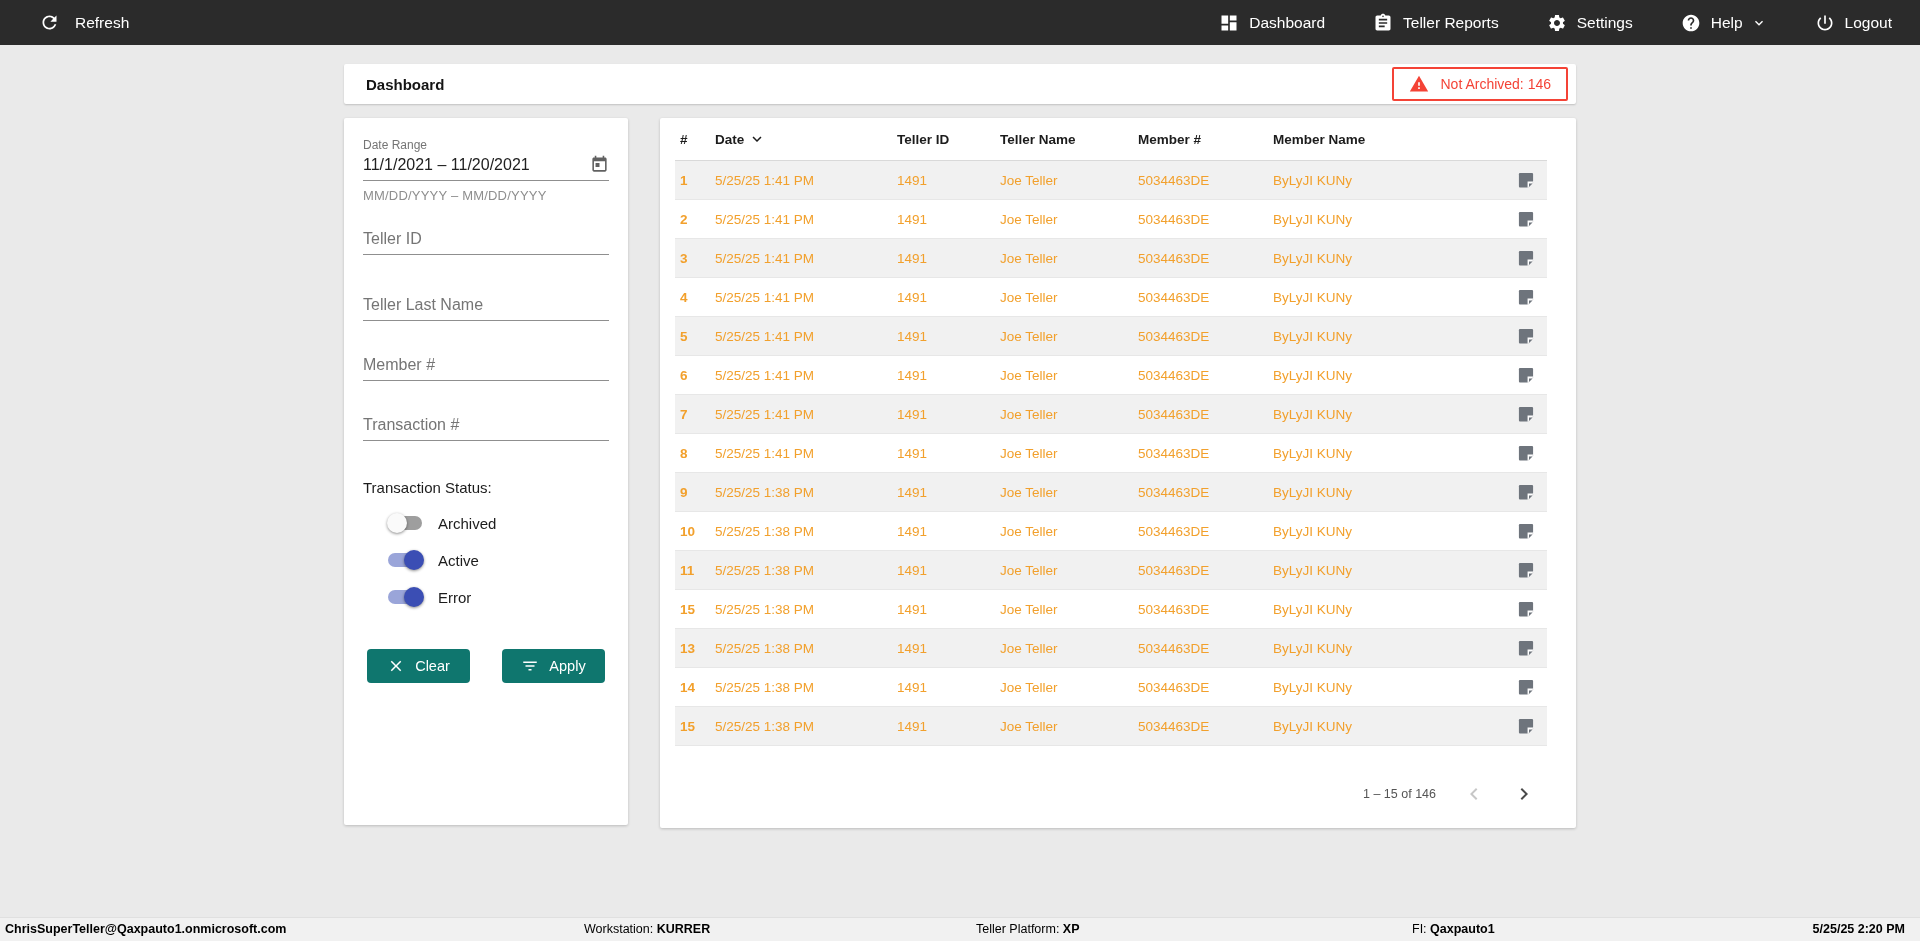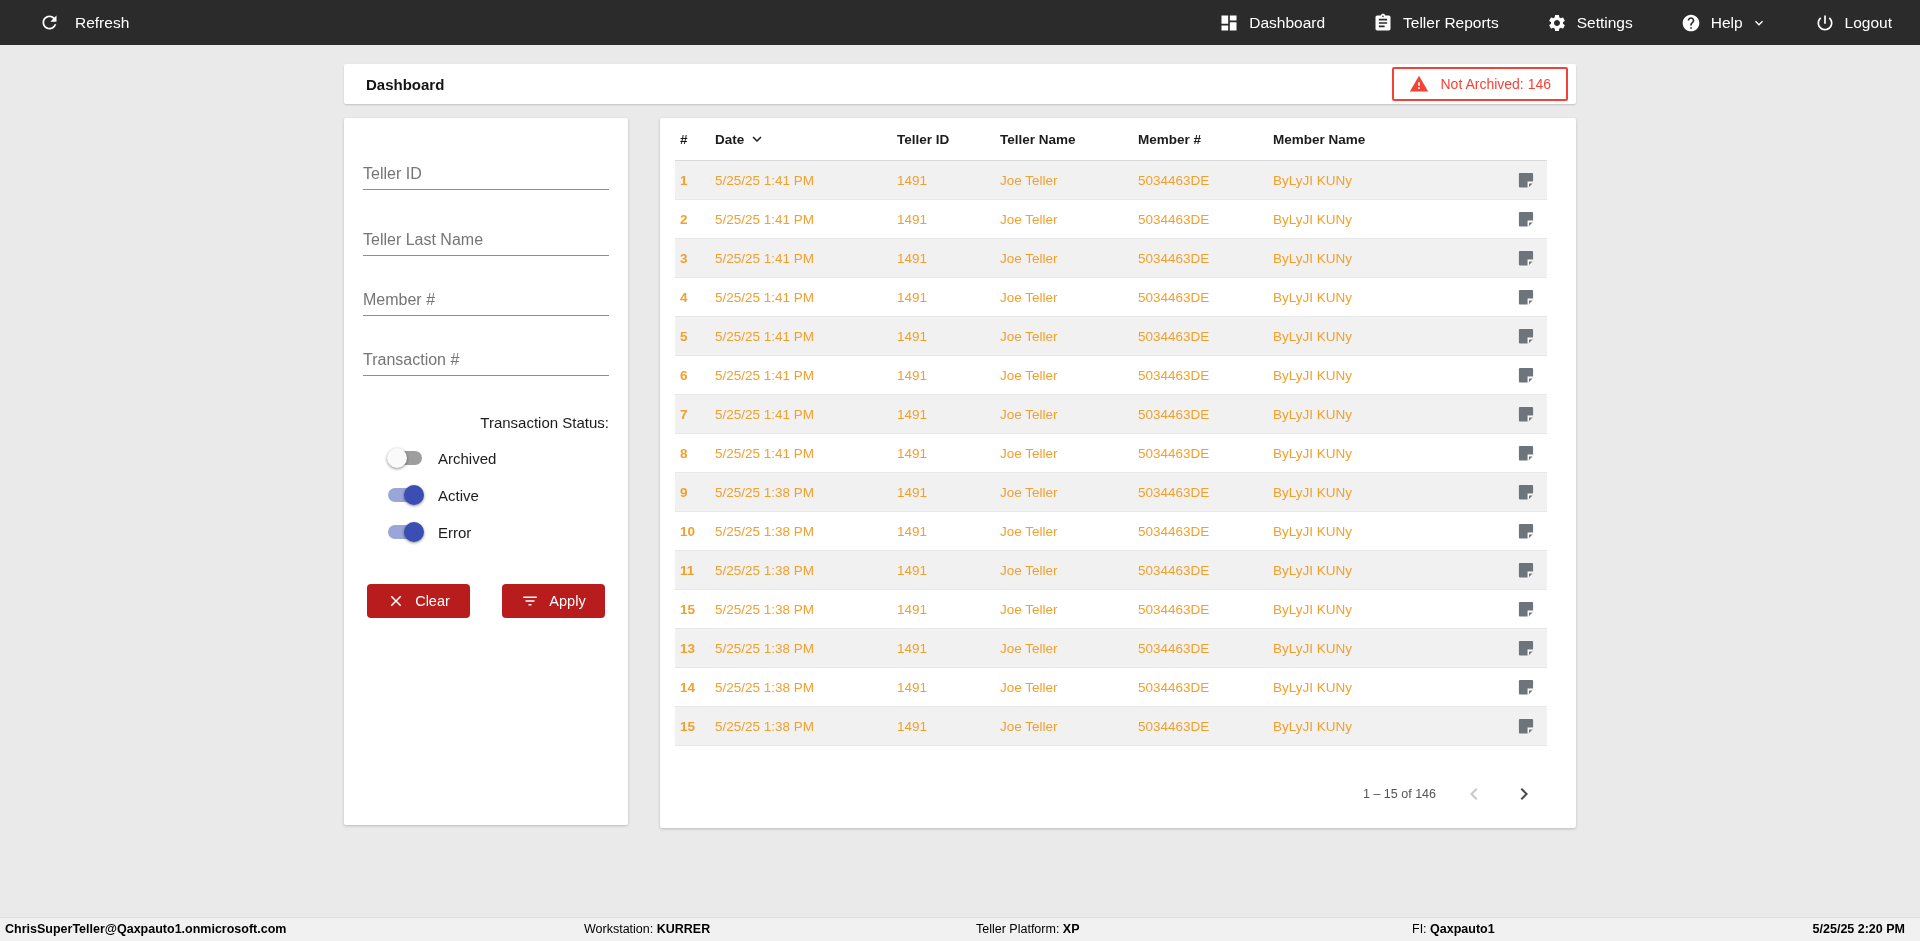--- a/index.html
+++ b/index.html
@@ -62,36 +62,36 @@
   .cal-btn svg { fill:#616161; }
   .clr-btn svg { fill:#3a3a3a; }
   .caret { position:absolute; left:15px; top:2px; width:1.5px; height:18px; background:#000; }
 
   .grp-tellerid { margin-top:24px; }
   .grp-first { margin-top:26px; }
   .grp-last { margin-top:38px; }
   .grp-member { margin-top:32px; }
   .grp-trans { margin-top:32px; }
 
-  .status-title { margin-top:38px; font-size:15px; color:#1c1c1c;text-align:right; }
+  .status-title { margin-top:38px; font-size:15px; color:#1c1c1c; }
   .toggle-row { display:flex; align-items:center; gap:14px; margin-top:17px; padding-left:24px; }
   .toggle-label { font-size:15px; color:#1c1c1c; }
   .switch { position:relative; width:37px; height:20px; cursor:pointer; flex:0 0 auto; }
   .switch .track { position:absolute; left:1px; top:3px; width:34px; height:14px; border-radius:7px; background:#9e9e9e; }
   .switch .thumb {
     position:absolute; left:0; top:0; width:20px; height:20px; border-radius:50%;
     background:#fafafa; box-shadow:0 1px 3px rgba(0,0,0,.45);
   }
   .switch.on .track { background:#9aa5d9; }
   .switch.on .thumb { left:17px; background:#3b4eb4; }
 
   .btn-row { display:flex; gap:32px; margin-top:42px; padding-left:4px; }
   .btn {
     width:103px; height:34px; border:none; border-radius:4px; cursor:pointer;
-    background:#b91c1c; color:#fff; font-size:14.5px; font-family:inherit;
+    background:#0f766e; color:#fff; font-size:14.5px; font-family:inherit;
     display:flex; align-items:center; justify-content:center; gap:10px;
   }
   .btn svg { fill:#fff; }
 
   
   .table-card {
     flex:1; height:710px; background:#fff; border-radius:2px;
     box-shadow:0 1px 3px rgba(0,0,0,.2); box-sizing:border-box;
     padding:0 29px 0 15px; position:relative;
   }
@@ -204,20 +204,34 @@
           </svg>
       </span>
       <span>Not Archived: 146</span>
     </div>
   </div>
 
   <div class="cards">
 
     <div class="filter-card">
 
+      <div>
+        <div class="f-label">Date Range</div>
+        <div class="f-row">
+          <input class="f-input" value="11/1/2021 – 11/20/2021" style="">
+          <button class="cal-btn">
+            <span>
+              <svg width="19" height="19" viewBox="0 0 24 24">
+                  <path d="M19 3h-1V1h-2v2H8V1H6v2H5c-1.11 0-2 .9-2 2v14c0 1.1.89 2 2 2h14c1.1 0 2-.9 2-2V5c0-1.1-.9-2-2-2zm0 16H5V8h14v11zM7 10h5v5H7z"></path>
+                </svg>
+            </span>
+          </button>
+        </div>
+        <div class="f-hint">MM/DD/YYYY – MM/DD/YYYY</div>
+      </div>
 
       <div class="grp-tellerid">
         <div class="f-row">
           <input class="f-input" placeholder="Teller ID" style="">
         </div>
       </div>
 
 
       <div class="grp-last">
         <div class="f-row">

